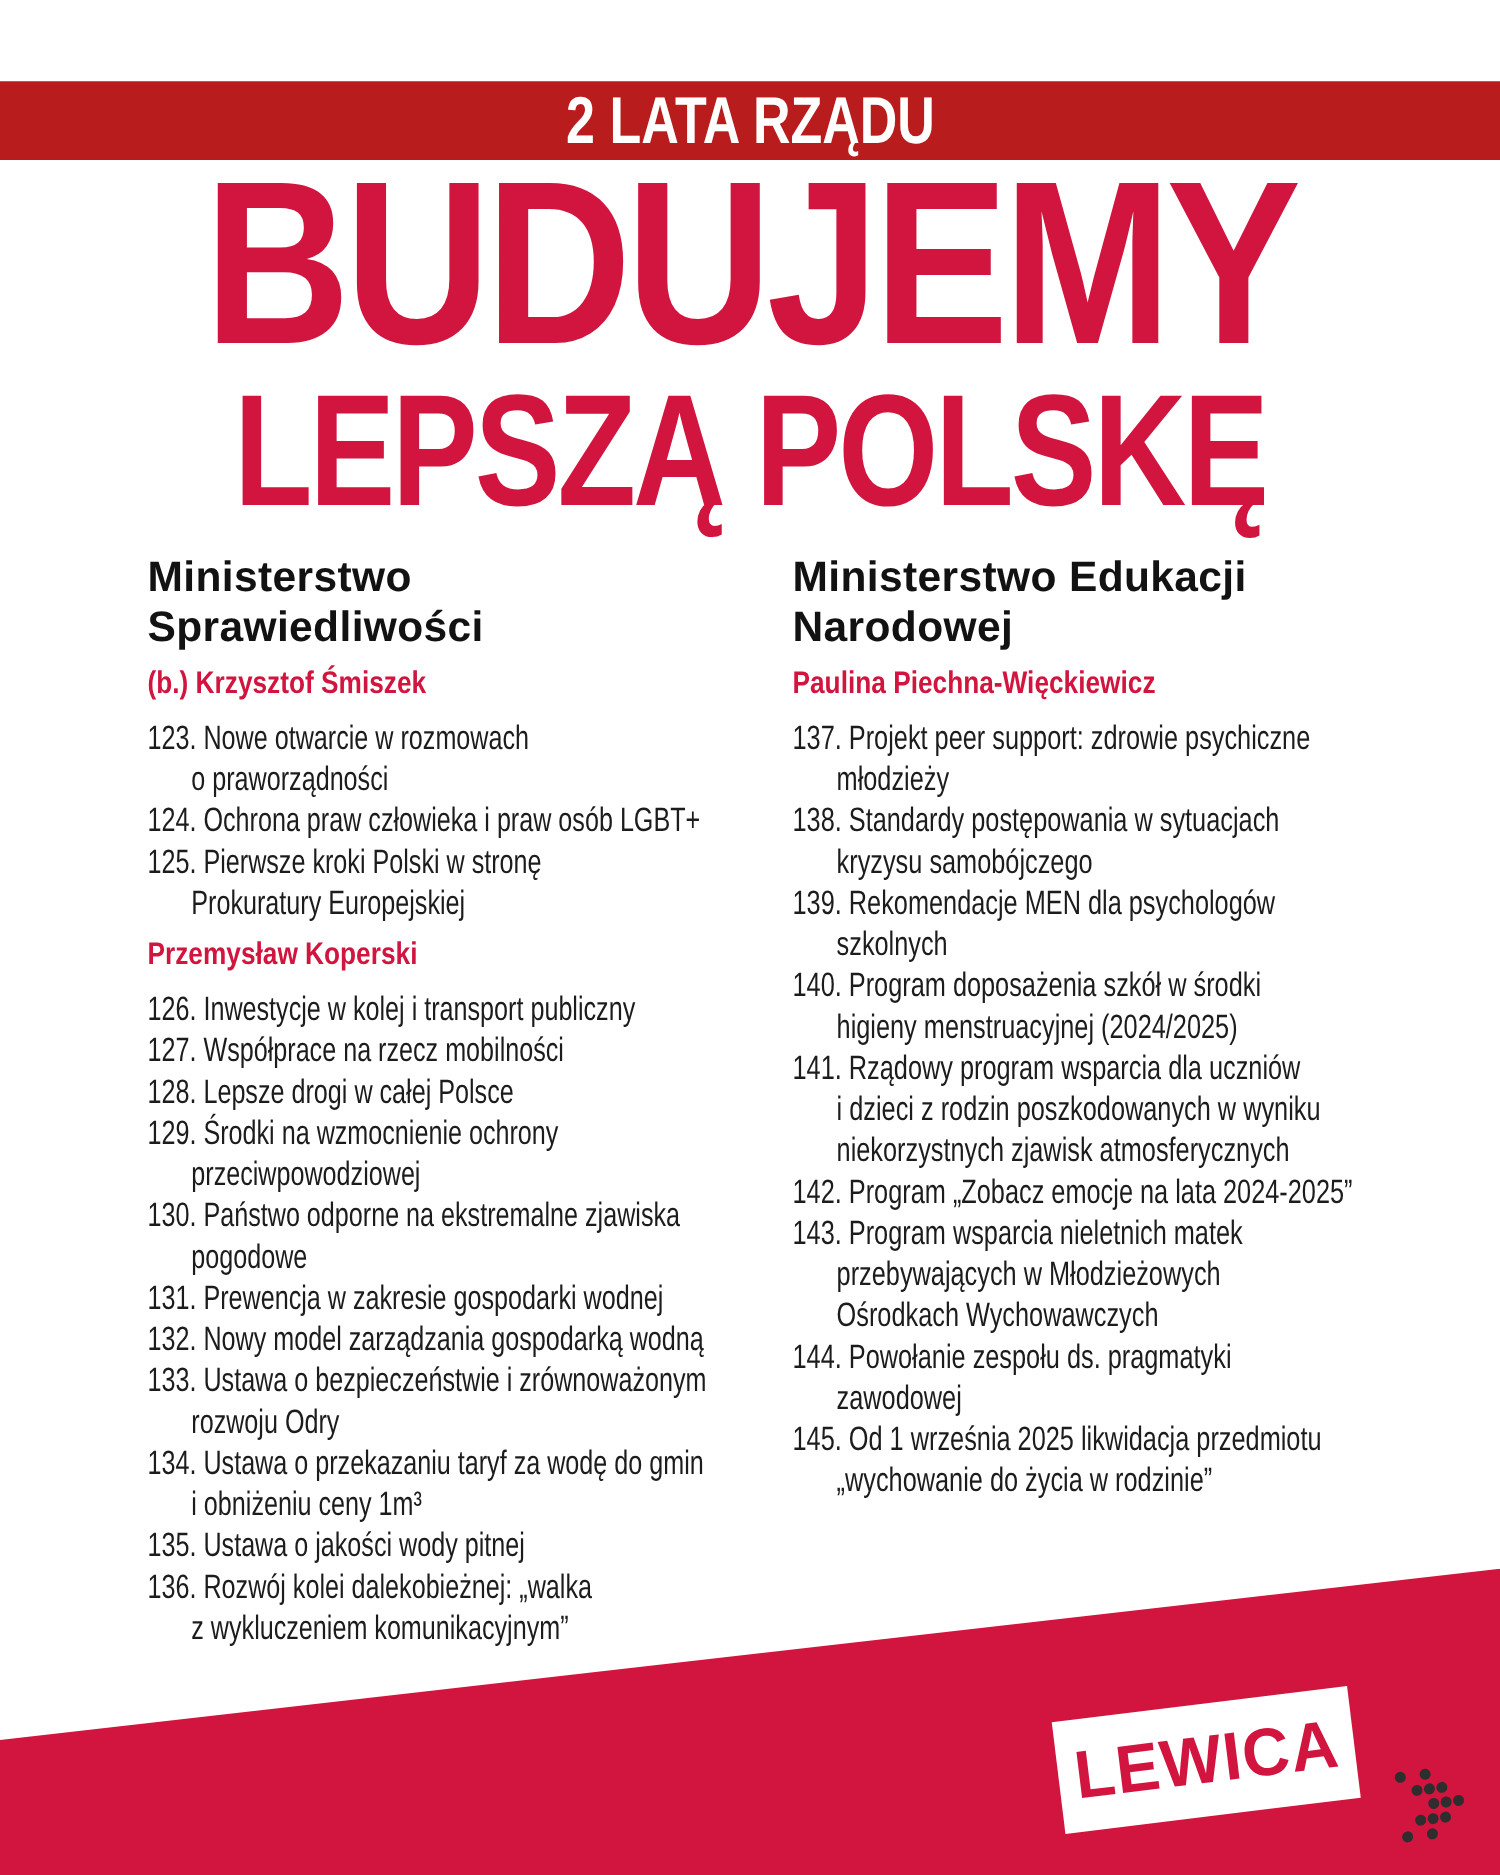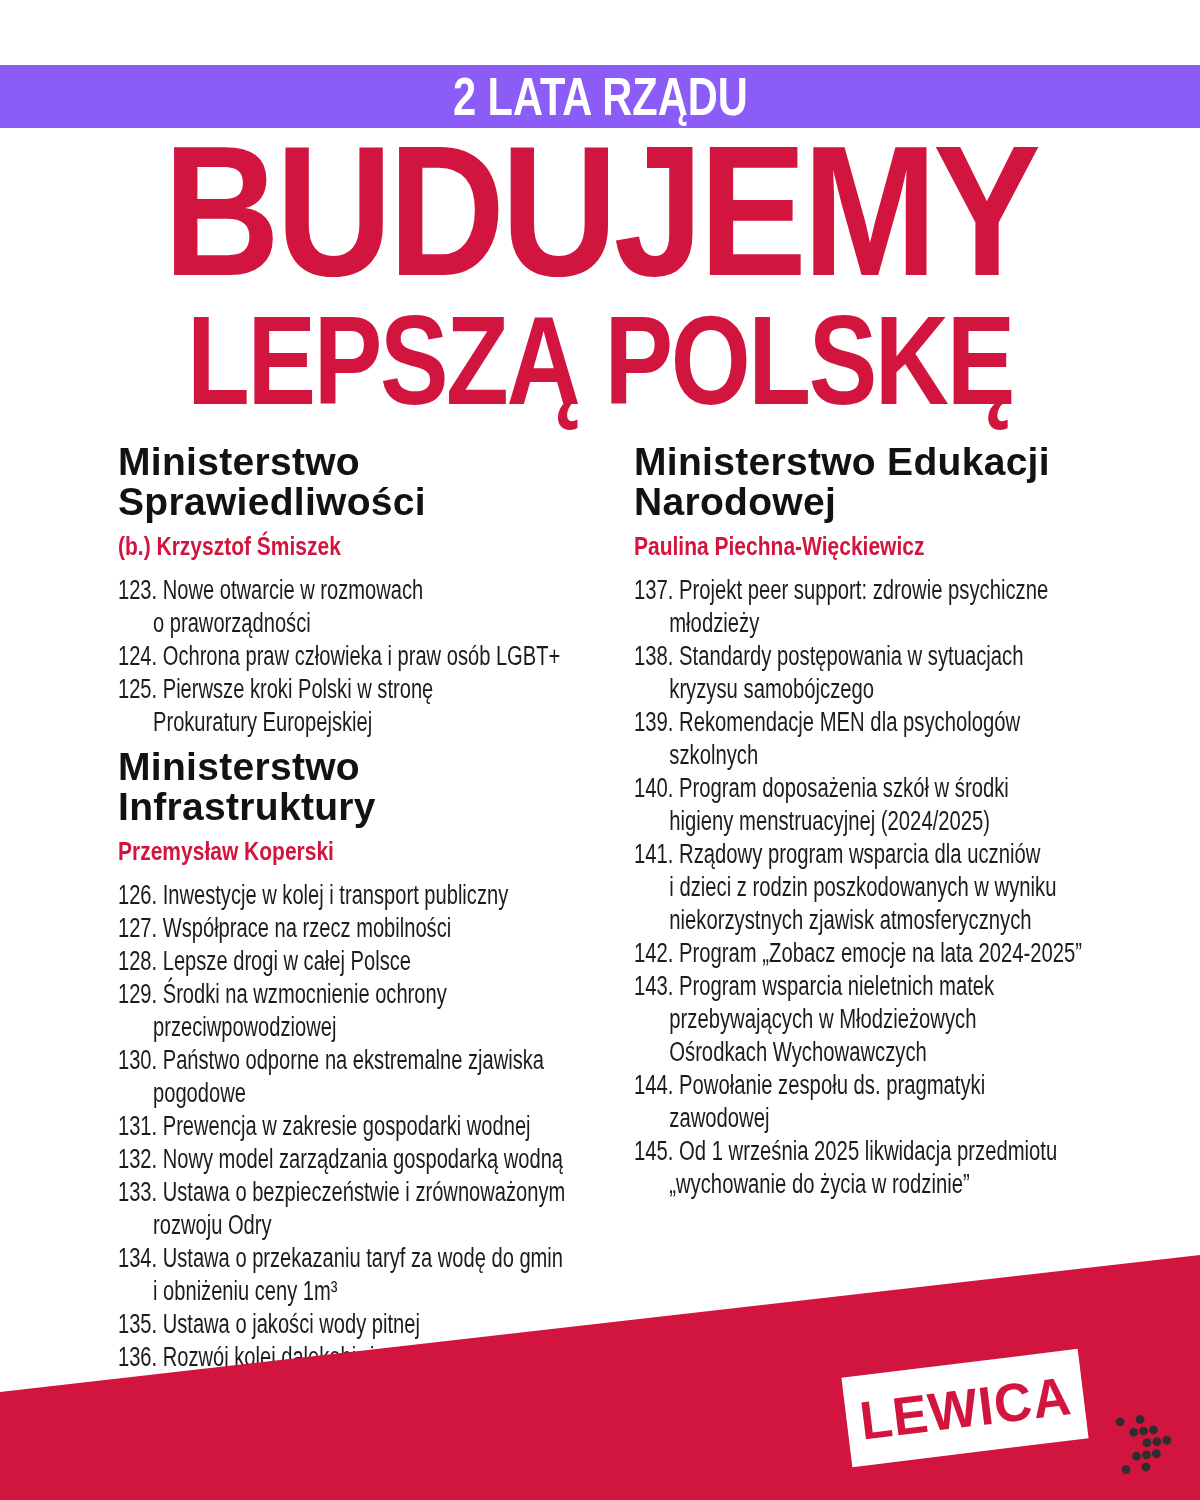--- a/index.html
+++ b/index.html
@@ -7,21 +7,21 @@
     width:1200px; height:1500px;
     background:#ffffff;
     font-family:"Liberation Sans", sans-serif;
     position:relative;
     overflow:hidden;
   }
 
   
   .banner {
     position:absolute; top:65px; left:0; width:1200px; height:63px;
-    background:#8b5cf6;
+    background:#b91c1c;
     display:flex; align-items:center; justify-content:center;
   }
   .banner-text {
     color:#ffffff; font-weight:bold; font-size:52px; line-height:1;
     letter-spacing:0px;
     transform:scaleX(0.80) scaleY(1.02);
     white-space:nowrap;
   }
 
   
@@ -40,21 +40,21 @@
     white-space:nowrap;
   }
 
   
   .col { position:absolute; top:442px; }
   .col-left  { left:118px; width:500px; }
   .col-right { left:634px; width:520px; }
 
   .section-title {
     margin:0; color:#121212; font-weight:bold;
-    font-size:39px; line-height:40px; letter-spacing:0.3px;
+    font-size:34px; line-height:40px; letter-spacing:0.3px;
     white-space:pre-line;
   }
   .section + .section { margin-top:8px; }
 
   .minister {
     margin-top:9px; height:30px;
     color:#D2153F; font-weight:bold; font-size:25px; line-height:30px;
     transform:scaleX(0.84); transform-origin:0 50%;
     white-space:nowrap;
   }
@@ -107,21 +107,20 @@
     <div class="minister">(b.) Krzysztof Śmiszek</div>
     <div class="items">
         <div class="item">123. Nowe otwarcie w rozmowach
 o praworządności</div>
         <div class="item">124. Ochrona praw człowieka i praw osób LGBT+</div>
         <div class="item">125. Pierwsze kroki Polski w stronę
 Prokuratury Europejskiej</div>
       </div>
   </div>
   <div class="section">
-    <h2 class="section-title">Ministerstwo Infrastruktury</h2>
     <div class="minister">Przemysław Koperski</div>
     <div class="items">
         <div class="item">126. Inwestycje w kolej i transport publiczny</div>
         <div class="item">127. Współprace na rzecz mobilności</div>
         <div class="item">128. Lepsze drogi w całej Polsce</div>
         <div class="item">129. Środki na wzmocnienie ochrony
 przeciwpowodziowej</div>
         <div class="item">130. Państwo odporne na ekstremalne zjawiska
 pogodowe</div>
         <div class="item">131. Prewencja w zakresie gospodarki wodnej</div>

